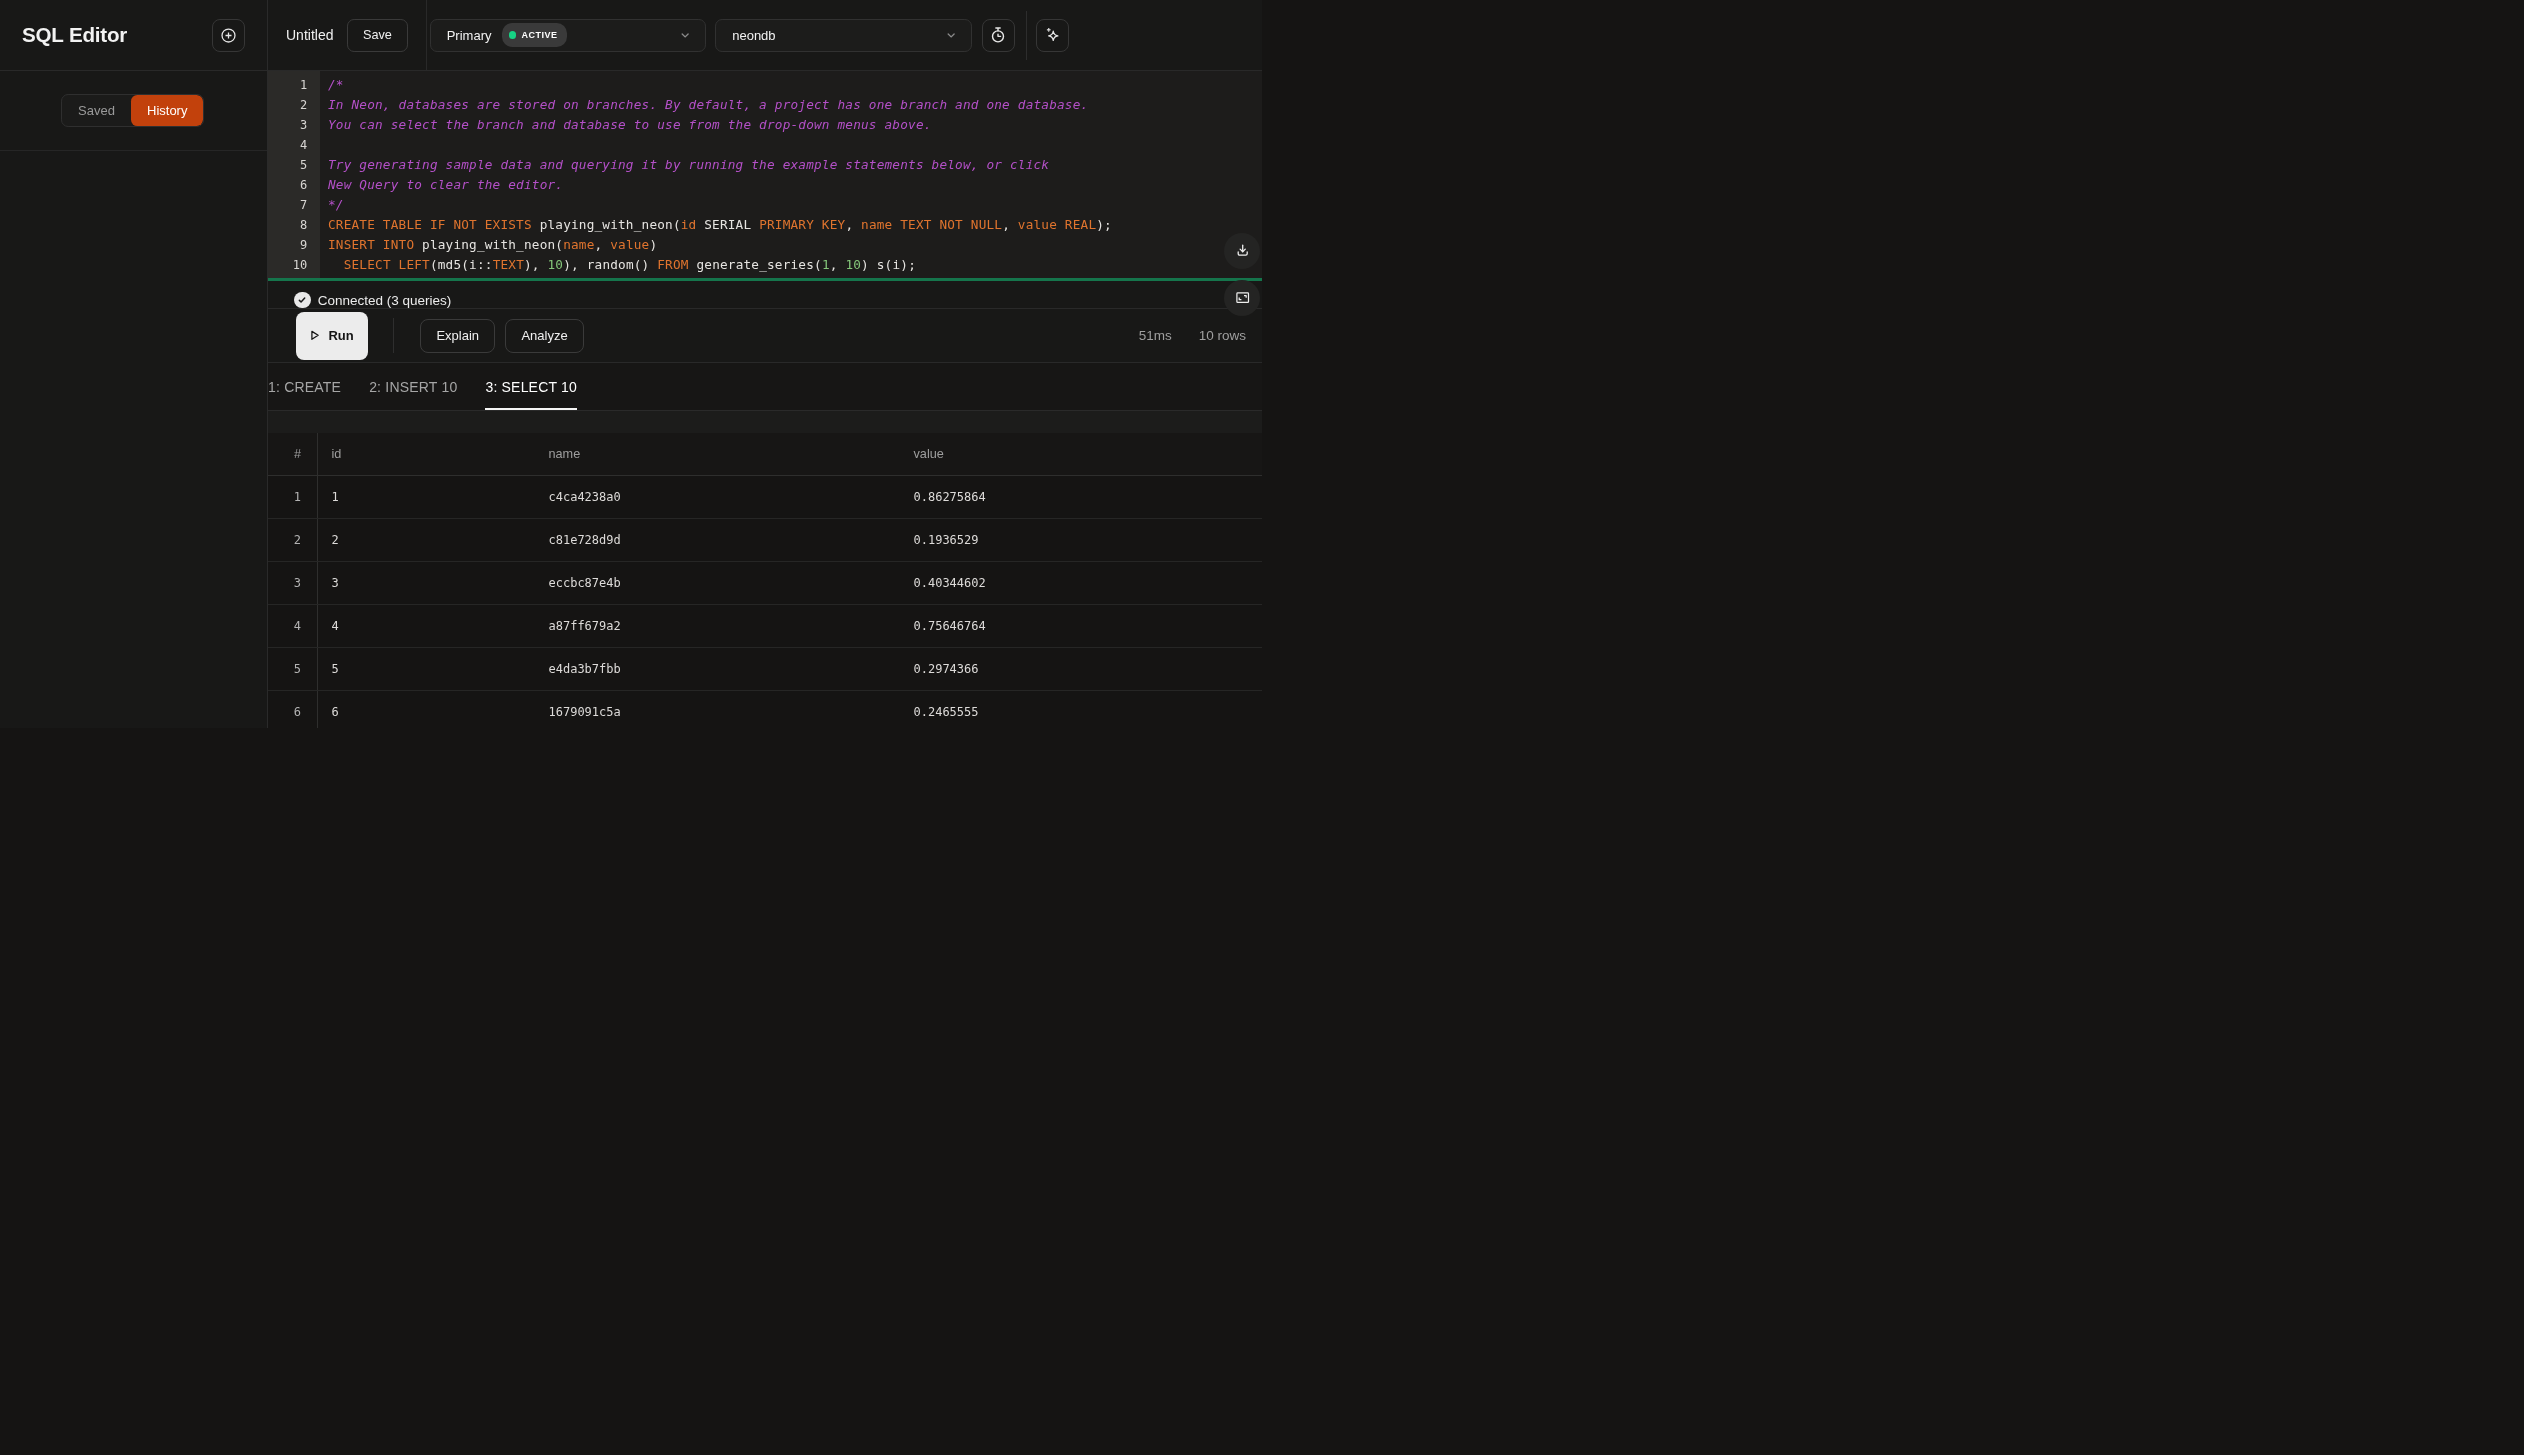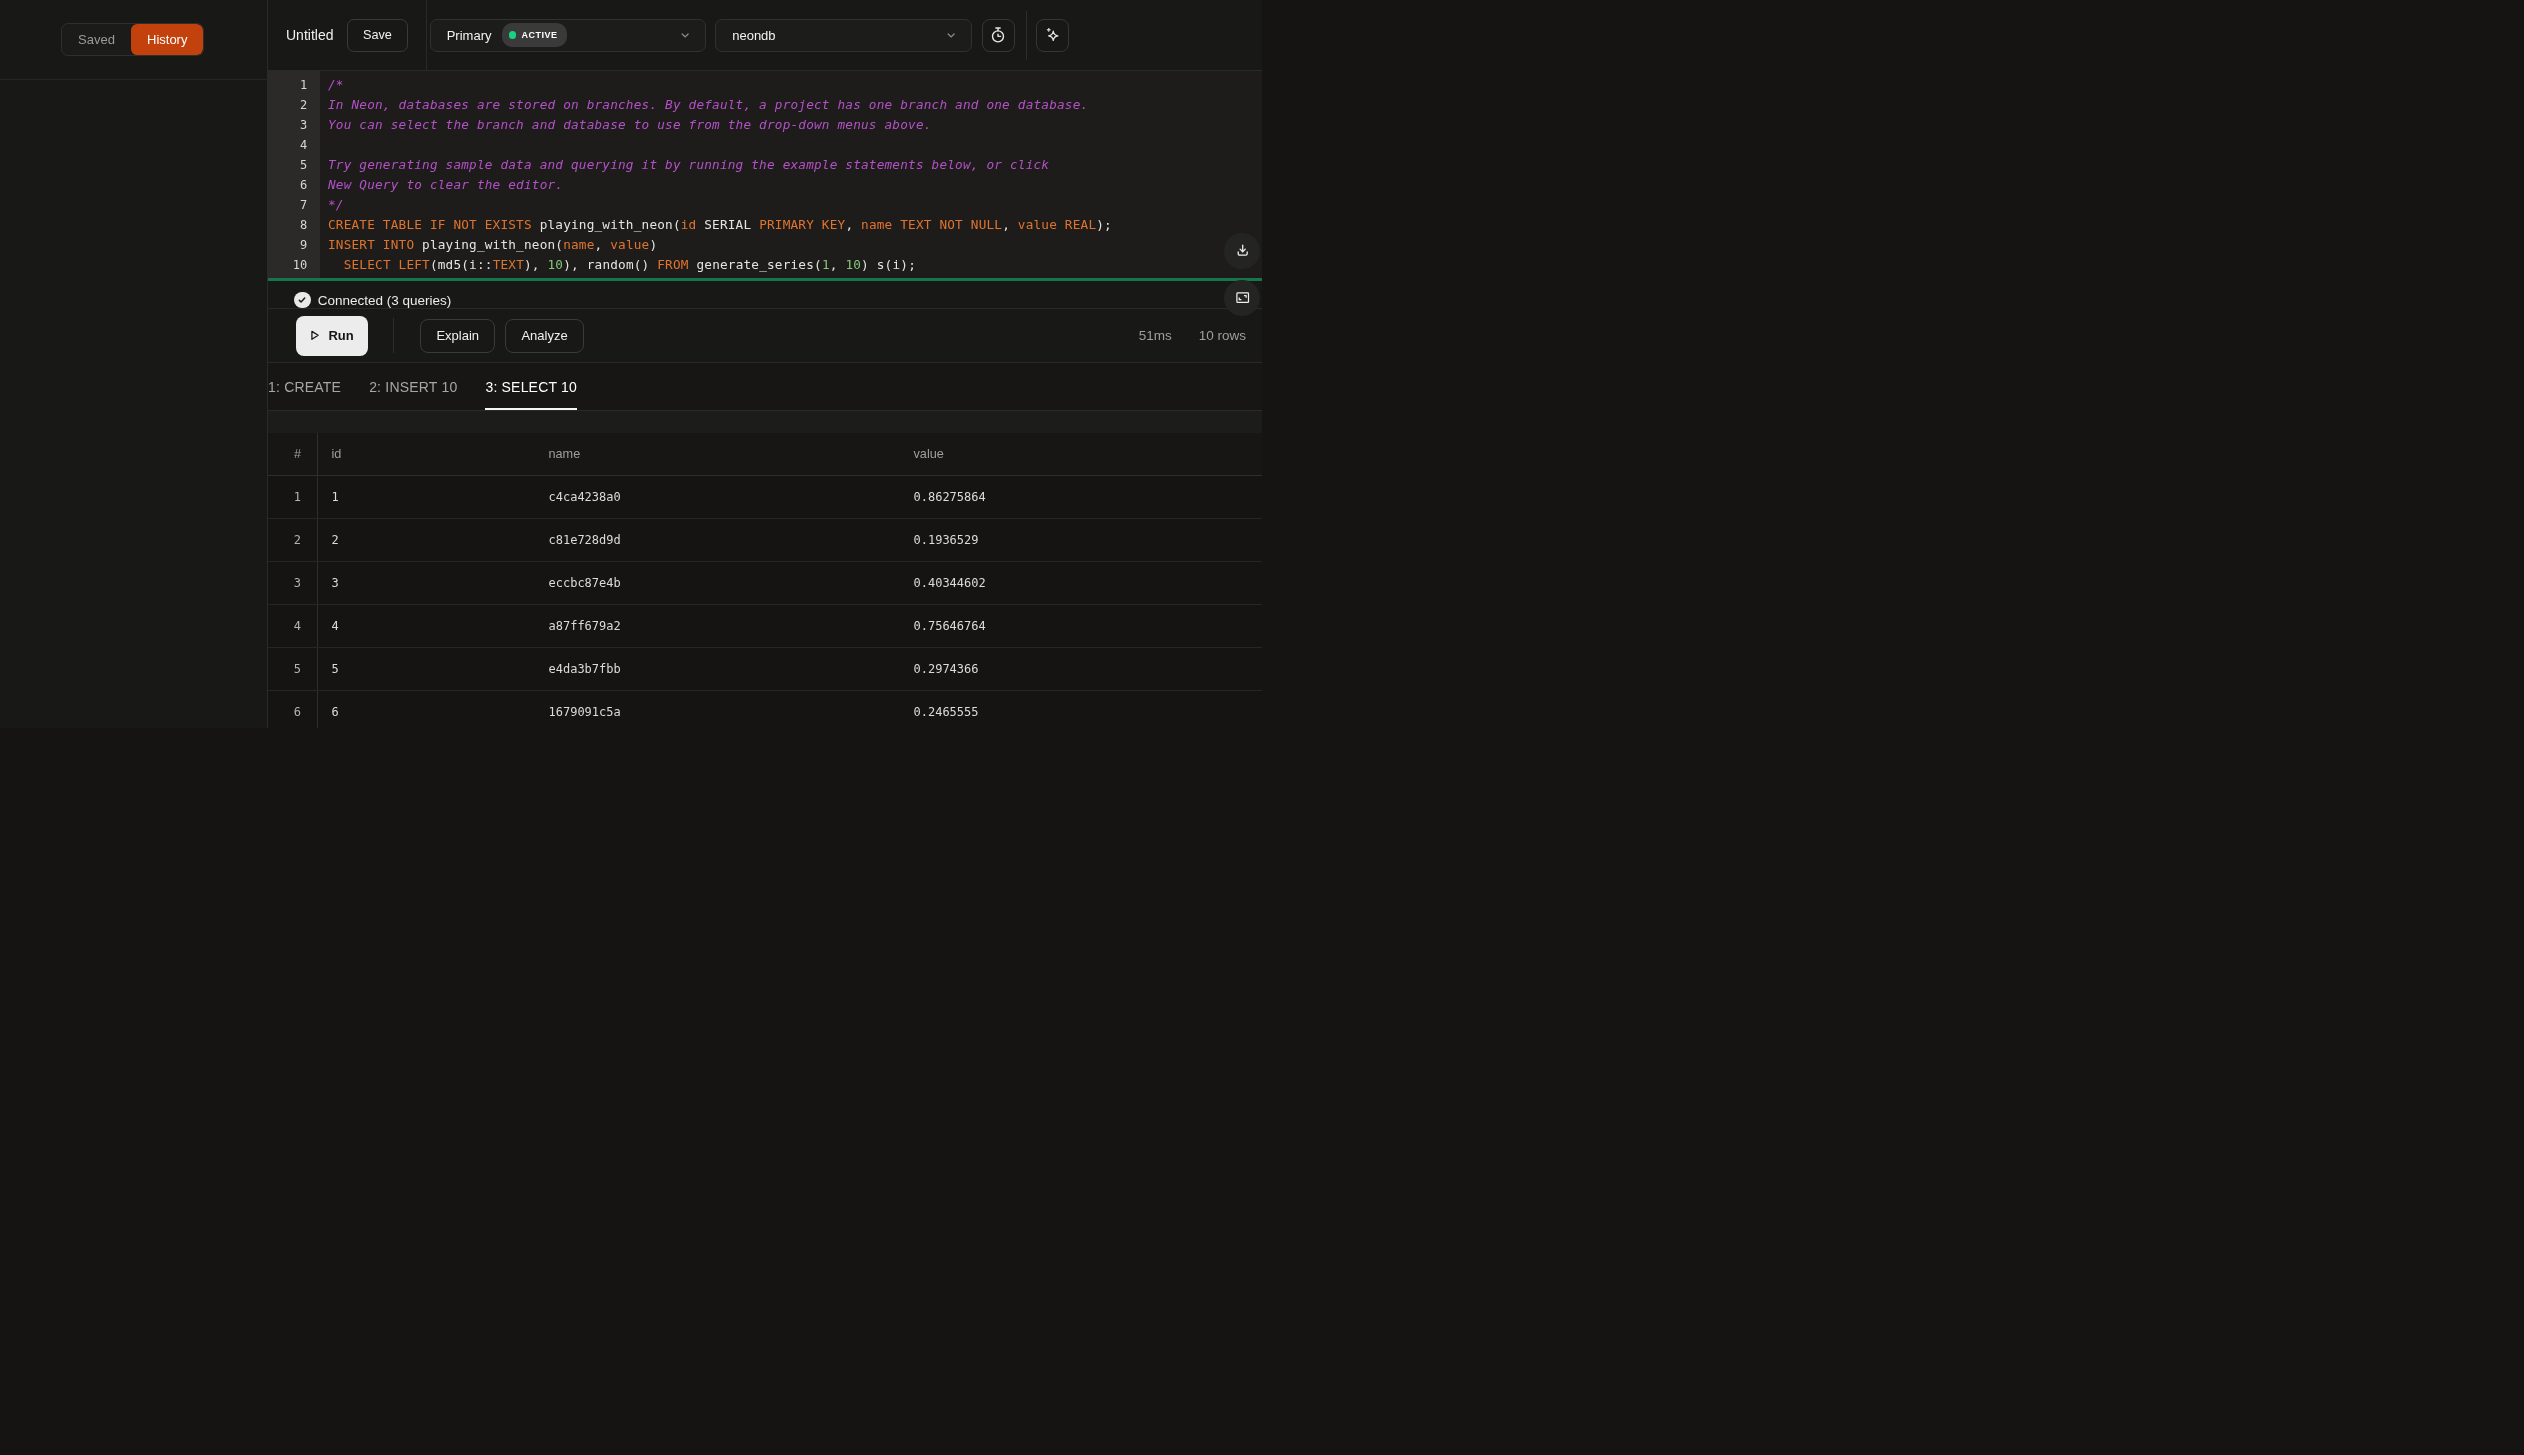--- a/index.html
+++ b/index.html
@@ -65,21 +65,21 @@
   
   .status-row { height:28px; flex:none; display:flex; align-items:flex-end; padding-left:26px;
     border-bottom:0.8px solid #292929; background:#181817; }
   .check-circle { width:16.7px; height:16.7px; border-radius:50%; background:#e9e9e9;
     display:flex; align-items:center; justify-content:center; margin-right:7.1px; }
   .status-label { font-size:13.5px; color:#ececec; }
 
   
   .action-row { height:54px; flex:none; display:flex; align-items:center; padding:0 16px 0 28px;
     border-bottom:0.8px solid #292929; background:#181817; }
-  .run-btn { height:40px; padding:0 14.3px 0 9.5px; background:#ececec; color:#141414; border:none;
+  .run-btn { height:48px; padding:0 14.3px 0 9.5px; background:#ececec; color:#141414; border:none;
     border-radius:8px; font-size:13px; font-weight:600; display:flex; align-items:center; gap:6.3px;
     cursor:pointer; font-family:inherit; }
   .run-vdiv { width:0.8px; height:35px; background:#2e2e2e; margin:0 27px 0 24.6px; }
   .ghost-btn { height:34px; padding:0 15px; background:transparent; border:0.8px solid #3a3a3a;
     border-radius:8px; color:#f0f0f0; font-size:13px; cursor:pointer; font-family:inherit; }
   .ghost-btn + .ghost-btn { margin-left:10.3px; }
   .metrics { margin-left:auto; display:flex; gap:27px; font-size:13.5px; color:#9f9f9f; }
 
   
   .rtabs { height:48px; flex:none; display:flex; align-items:stretch; border-bottom:0.8px solid #2a2a2a;
@@ -107,20 +107,31 @@
   .fb-expand { right:1.6px; top:280px; }
 
   svg { display:block; }
 </style>
 </head>
 <body>
 
 <div class="app">
 
   <aside class="sidebar">
+    <div class="sb-header">
+      <div class="sb-title">SQL Editor</div>
+      <button class="icon-btn">
+        <span>
+          <svg width="19" height="19" viewBox="0 0 24 24" fill="none" stroke="currentColor" stroke-width="1.6">
+            <circle cx="12" cy="12" r="8.2"></circle>
+              <path d="M12 8.2v7.6M8.2 12h7.6"></path>
+          </svg>
+        </span>
+      </button>
+    </div>
     <div class="sb-tabs-wrap">
       <div class="seg-control">
         <div class="seg">Saved</div>
         <div class="seg active">History</div>
       </div>
     </div>
   </aside>
 
   <section class="main">
 

